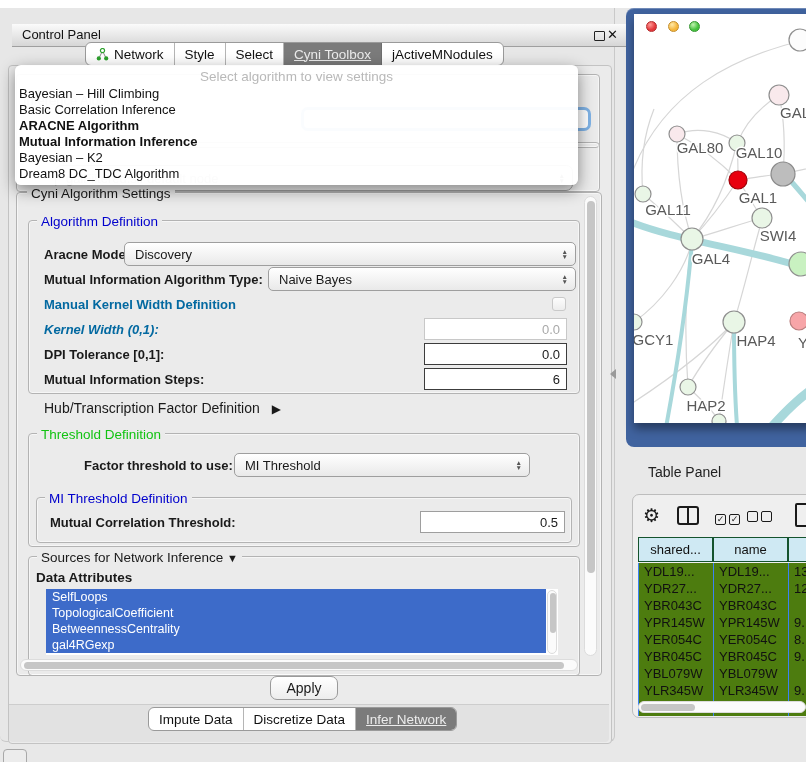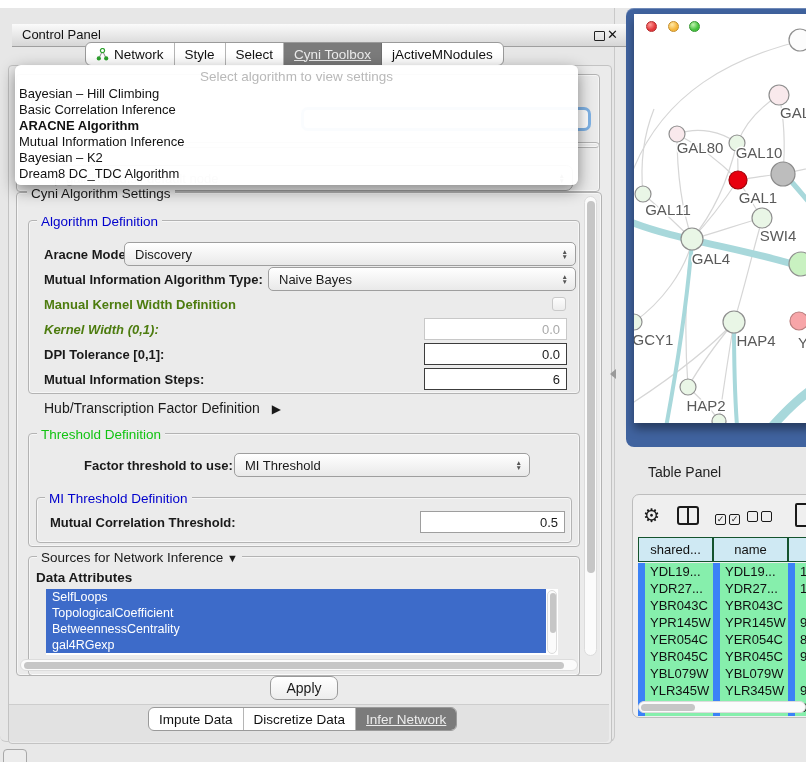--- a/index.html
+++ b/index.html
@@ -20,21 +20,21 @@
   .seg:last-child{border-right:none;}
   .seg.sel{background:#7b7b7b;color:#ececec;border-right-color:#6e6e6e;text-decoration:underline;}
   .seg .ticon{margin-right:5px;display:inline-flex;}
   
   .grp{border:1px solid #b3b3b3;border-radius:4px;box-shadow:inset 0 0 0 1px rgba(255,255,255,.55);}
   .legend{position:absolute;transform:translateY(-50%);background:#ebebeb;padding:0 4px;font-size:13.5px;white-space:nowrap;}
   .legend.blue{color:#0000cc;}
   .legend.green{color:#12c312;}
   
   .lbl{font-weight:bold;font-size:13px;white-space:nowrap;}
-  .lbl.dis{color:#4d7c0f;}
+  .lbl.dis{color:#0369a1;}
   .combo{background:linear-gradient(#ffffff,#e9e9e9);border:1px solid #9e9e9e;border-radius:5px;box-sizing:border-box;display:flex;align-items:center;padding:0 20px 0 10px;font-size:13px;}
   .combo .stepper{position:absolute;right:7px;top:50%;transform:translateY(-50%);display:flex;flex-direction:column;line-height:5px;font-size:6.5px;color:#555;}
   .tfield{background:#fff;border:1px solid #9e9e9e;box-sizing:border-box;display:flex;align-items:center;justify-content:flex-end;padding:0 6px;font-size:13px;}
   .tfield.dark{border:1.4px solid #3c3c3c;}
   .tfield.dis{border:1px solid #c8c8c8;color:#a9a9a9;}
   .chk{width:14px;height:14px;border:1px solid #c9c9c9;border-radius:3px;background:linear-gradient(#fdfdfd,#ededed);box-sizing:border-box;}
   
   .sb-track{background:#fbfbfb;border:1px solid #dcdcdc;border-radius:7px;box-sizing:border-box;}
   .sb-thumb{background:#c6c6c6;border-radius:6px;}
   
@@ -48,21 +48,21 @@
   #net-window{left:626px;top:8px;width:190px;height:439px;background:#40639f;border-radius:8px 0 0 8px;box-shadow:inset 0 1px 0 rgba(255,255,255,.25);}
   #net-canvas{left:8px;top:6px;width:180px;height:409px;background:#ffffff;overflow:hidden;box-shadow:0 6px 9px rgba(0,0,0,.4);}
   .tl{position:absolute;top:7px;width:11px;height:11px;border-radius:50%;box-sizing:border-box;}
   .tl.red{left:12px;background:radial-gradient(circle at 35% 30%,#ff9a96,#e3383b 60%);border:1px solid #b42b2c;}
   .tl.yellow{left:34px;background:radial-gradient(circle at 35% 30%,#ffe9a8,#f5b63c 60%);border:1px solid #c48d2a;}
   .tl.green{left:55px;background:radial-gradient(circle at 35% 30%,#c0f2b0,#45c23e 60%);border:1px solid #35962f;}
   
   #table-panel-title{left:648px;top:464px;font-size:14px;color:#222;}
   #table-widget{left:632px;top:494px;width:190px;height:224px;background:#efefef;border:1px solid #bdbdbd;border-radius:7px;box-sizing:border-box;}
   .th-cell{position:absolute;top:537px;height:25px;background:#cfe9f3;border:1px solid #14532d;box-sizing:border-box;display:flex;align-items:center;justify-content:center;font-size:13px;color:#111;}
-  .td-cell{position:absolute;height:17px;line-height:17px;font-size:13px;color:#111;padding-left:5px;box-sizing:border-box;white-space:nowrap;overflow:hidden;background:#86efac;border-left:7px solid #3b82f6;}
+  .td-cell{position:absolute;height:17px;line-height:17px;font-size:13px;color:#111;padding-left:5px;box-sizing:border-box;white-space:nowrap;overflow:hidden;background:#4d7c0f;border-left:1px solid #3b82f6;}
   .toolbar-ic{position:absolute;color:#1a1a1a;}
   .mini-chk{display:inline-block;width:11px;height:11px;border:1.6px solid #1a1a1a;border-radius:2px;box-sizing:border-box;font-size:9px;line-height:8px;text-align:center;font-weight:bold;margin-right:3px;}
   
   #splitter{left:610px;top:369px;width:0;height:0;border-top:5px solid transparent;border-bottom:5px solid transparent;border-right:6px solid #9a9a9a;}
   #corner-icon{left:3px;top:749px;width:22px;height:22px;border:1px solid #a8a8a8;border-radius:4px;background:#ececec;}
 </style>
 </head>
 <body>
 
 <div id="root">
@@ -117,21 +117,21 @@
           </span>
       </div>
     </div>
 
     <div class="abs" id="algo-popup">
       <div class="abs" id="popup-prompt">Select algorithm to view settings</div>
       <div id="popup-items">
           <div class="popup-item" style="top: 21px;">Bayesian – Hill Climbing</div>
           <div class="popup-item" style="top: 37px;">Basic Correlation Inference</div>
           <div class="popup-item bold" style="top: 53px;">ARACNE Algorithm</div>
-          <div class="popup-item" style="top: 69px;">Mutual Information Inference</div>
+          <div class="popup-item" style="top: 69px; font-weight: bold;">Mutual Information Inference</div>
           <div class="popup-item" style="top: 85px;">Bayesian – K2</div>
           <div class="popup-item" style="top: 101px;">Dream8 DC_TDC Algorithm</div>
         </div>
     </div>
 
     <div class="abs grp" style="left:16px;top:184px;width:584px;height:482px;">
       <span class="legend" style="left:10px;top:0;">Cyni Algorithm Settings</span>
     </div>
 
     <div class="abs grp" style="left:28px;top:212px;width:550px;height:172px;">

